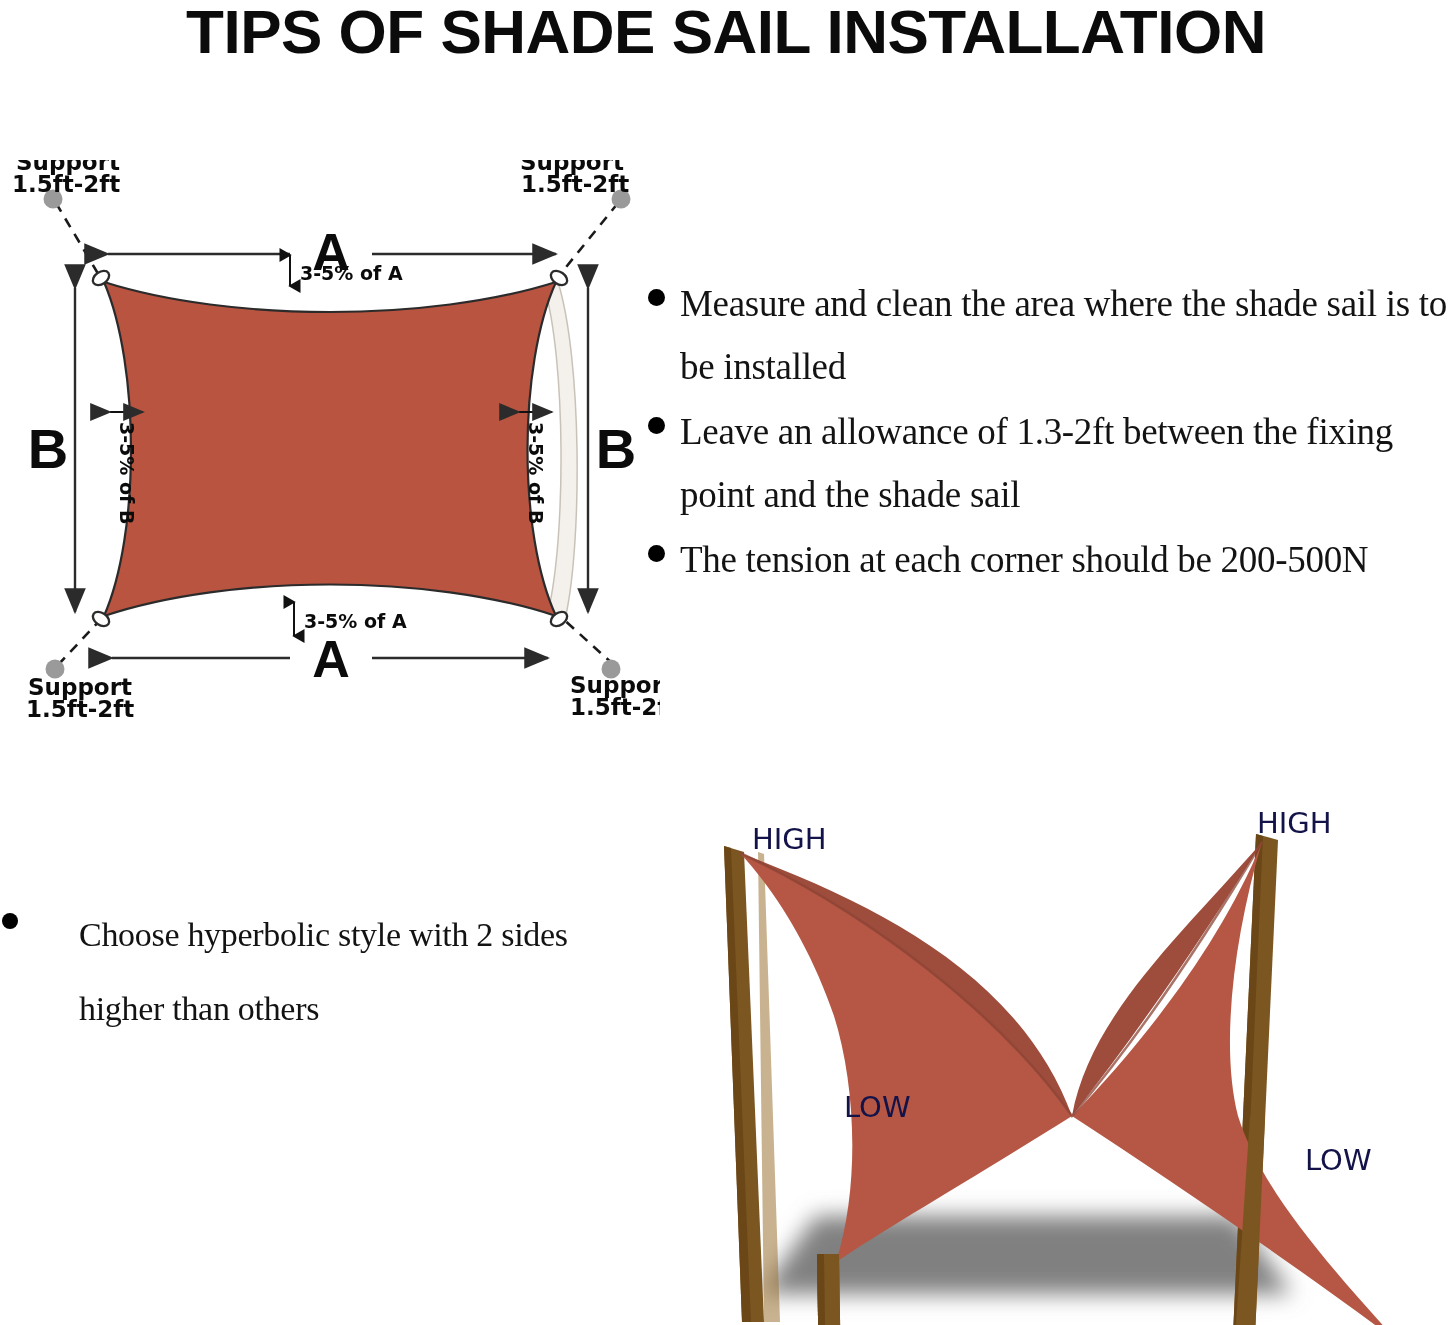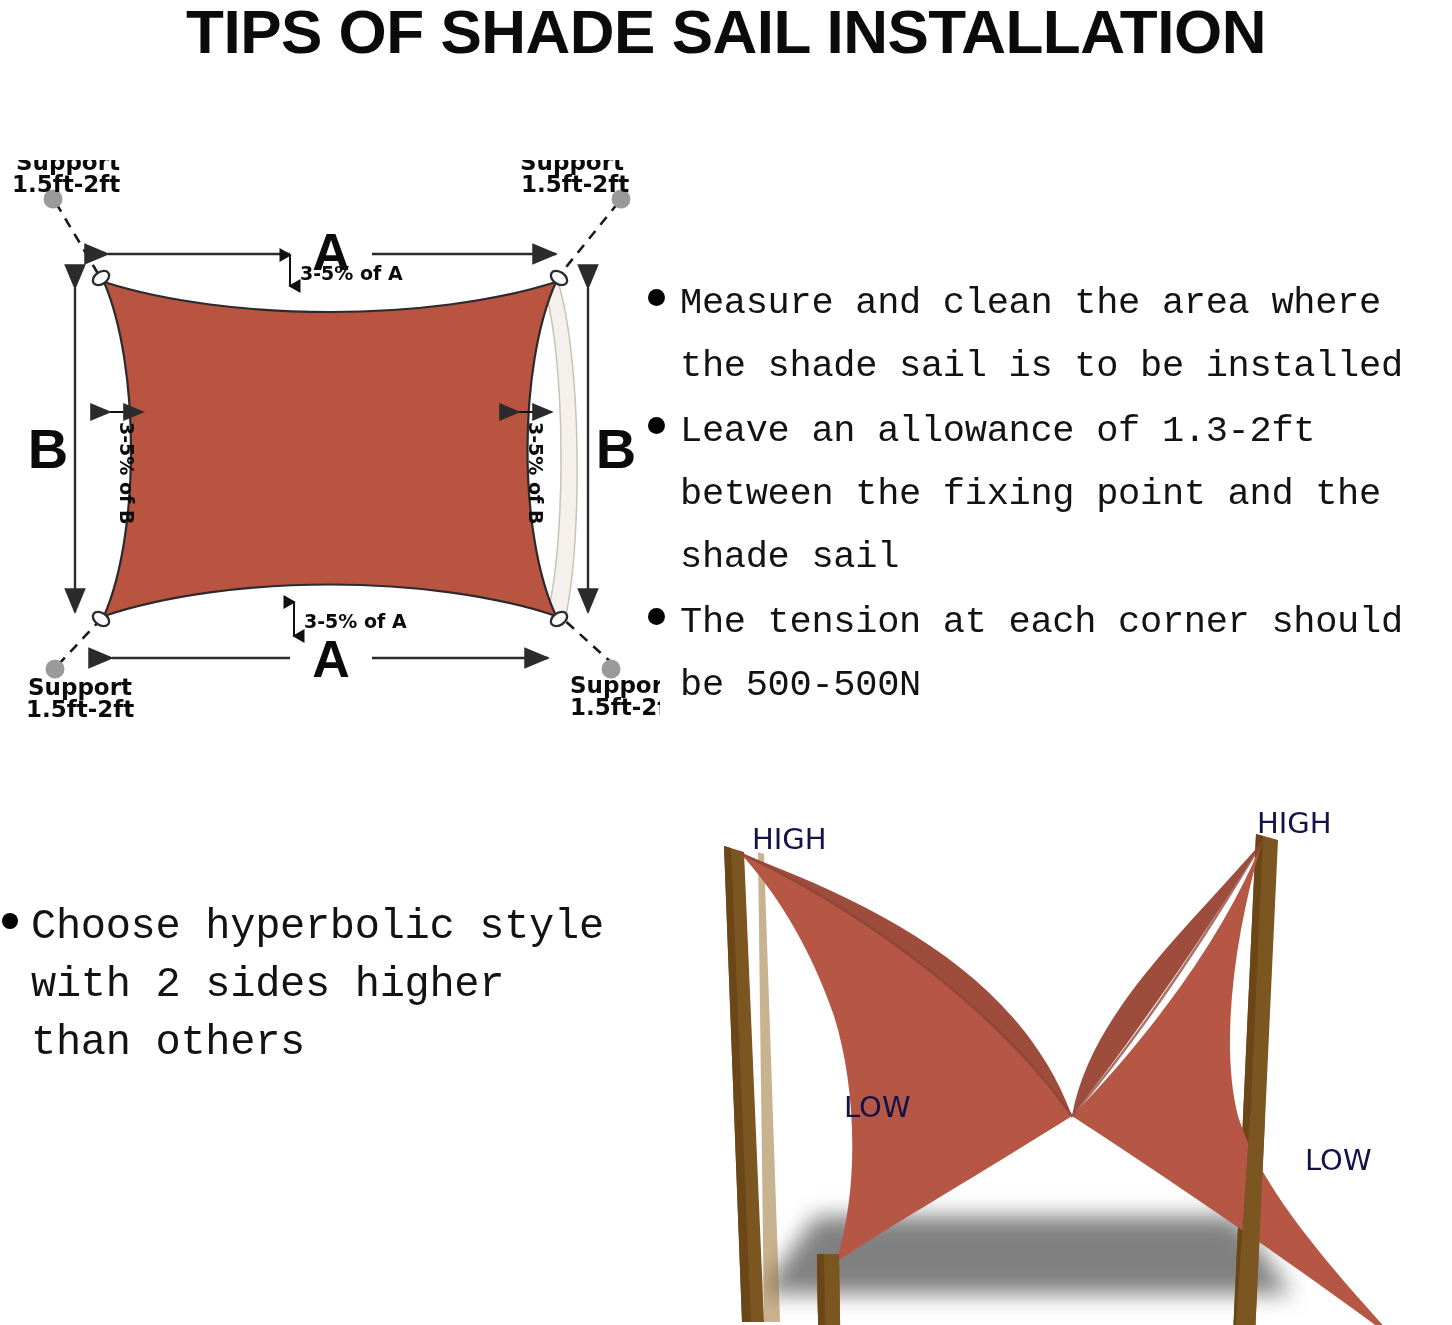--- a/index.html
+++ b/index.html
@@ -68,29 +68,30 @@
     margin-top: 17px;
     margin-right: 15px;
   }
   .bullets-left .bullet-dot {
     width: 16px;
     height: 16px;
     margin-top: 15px;
     margin-right: 13px;
   }
   .bullet-text {
-    font-family: Liberation Mono, monospace;
+    font-family: Liberation Serif, serif;
     font-size: 37px;
     line-height: 63px;
     color: #131313;
     letter-spacing: -0.3px;
   }
   .bullets-left .bullet-text {
-    font-size: 42px;
-    line-height: 58px;
+    font-size: 34px;
+    line-height: 74px;
+    margin-left: 48px;
   }
 
   
   #hypar-diagram {
     position: absolute;
     left: 620px;
     top: 786px;
     width: 832px;
     height: 539px;
   }
@@ -203,21 +204,21 @@
   <div class="bullet-item">
     <span class="bullet-dot"></span>
     <span class="bullet-text">Measure and clean the area where the shade sail is to be installed</span>
   </div>
   <div class="bullet-item">
     <span class="bullet-dot"></span>
     <span class="bullet-text">Leave an allowance of 1.3-2ft between the fixing point and the shade sail</span>
   </div>
   <div class="bullet-item">
     <span class="bullet-dot"></span>
-    <span class="bullet-text">The tension at each corner should be 500-500N</span>
+    <span class="bullet-text">The tension at each corner should be 200-500N</span>
   </div>
 </div>
 
 <div class="bullets-left">
   <div class="bullet-item">
     <span class="bullet-dot"></span>
     <span class="bullet-text">Choose hyperbolic style with 2 sides higher than others</span>
   </div>
 </div>
 

